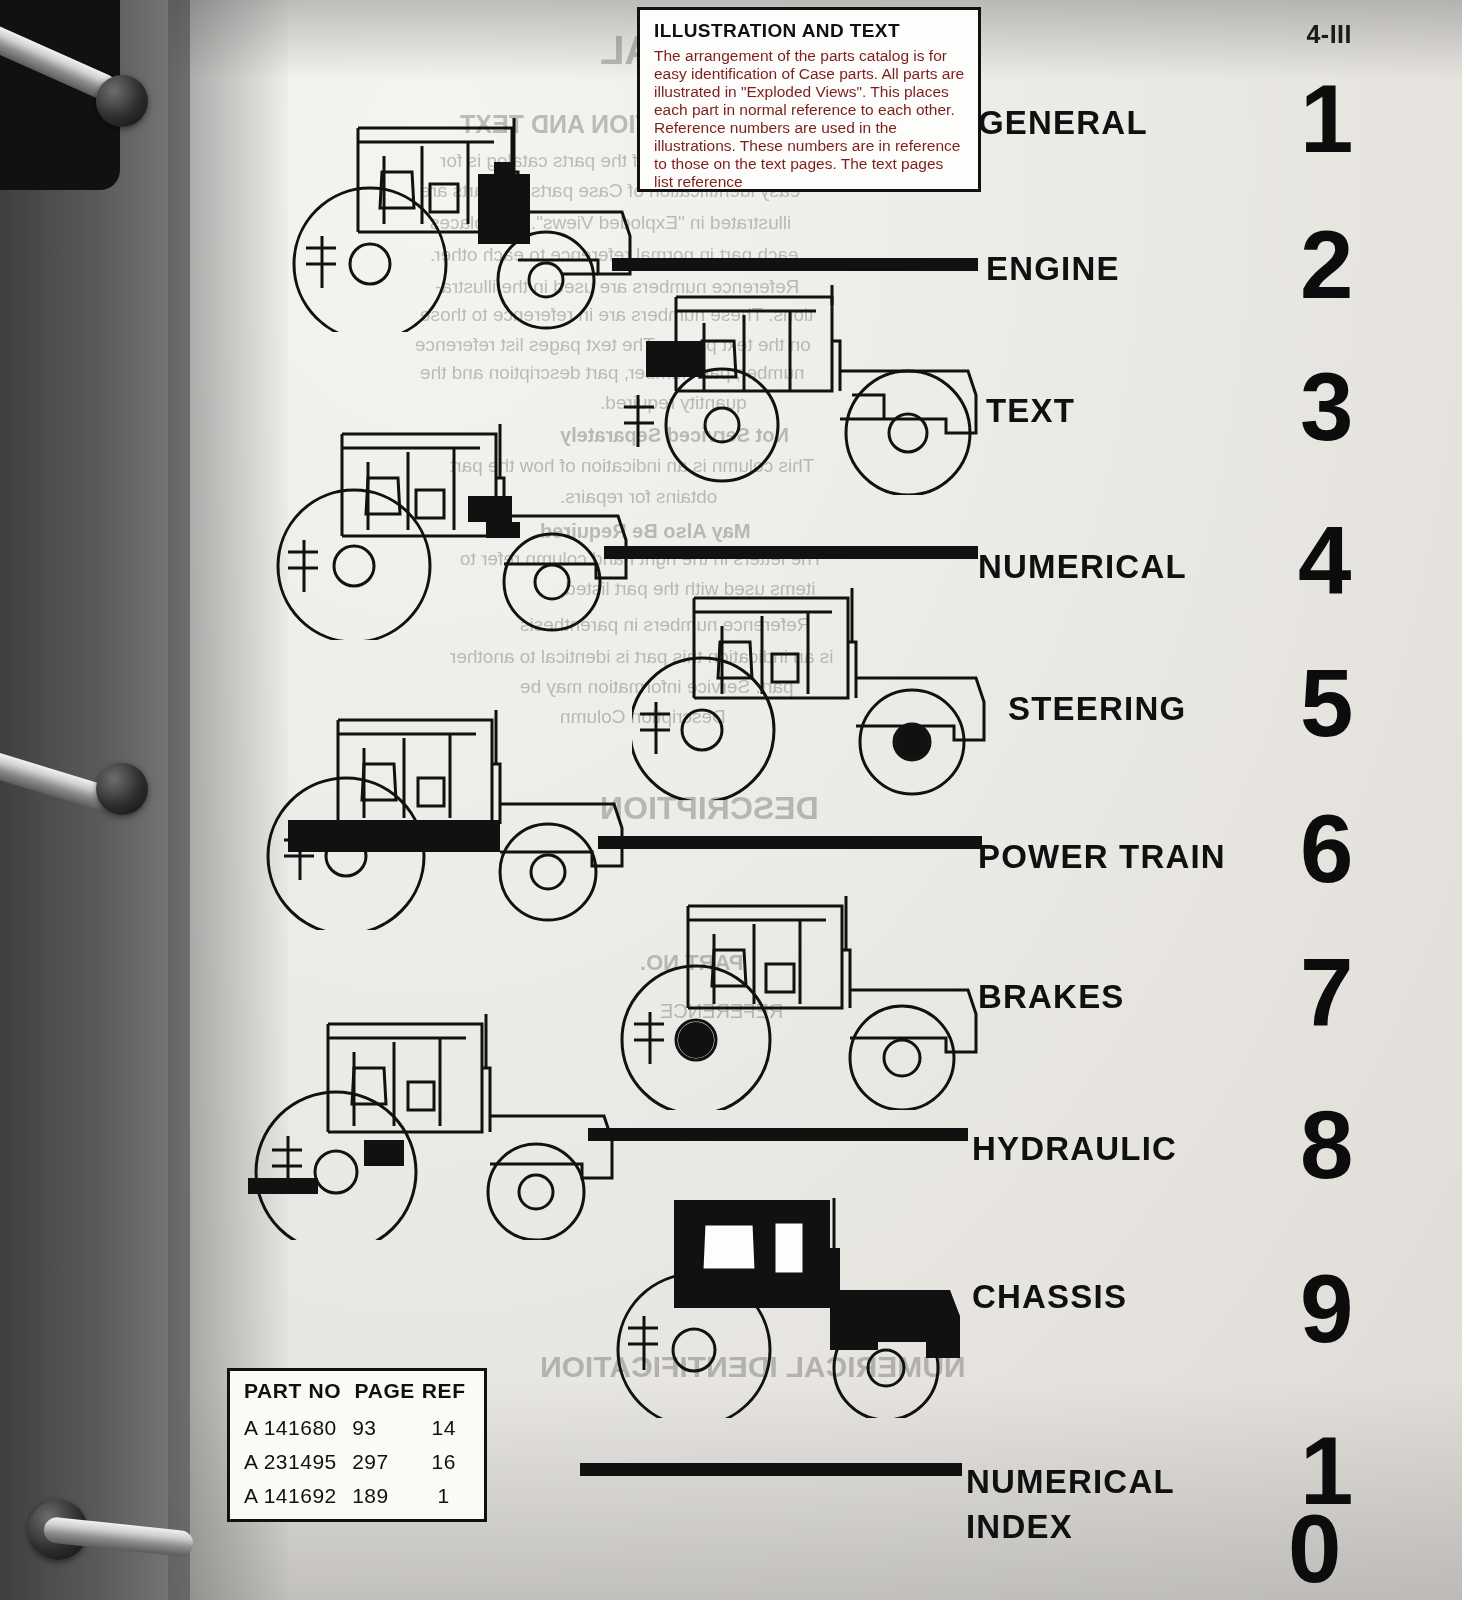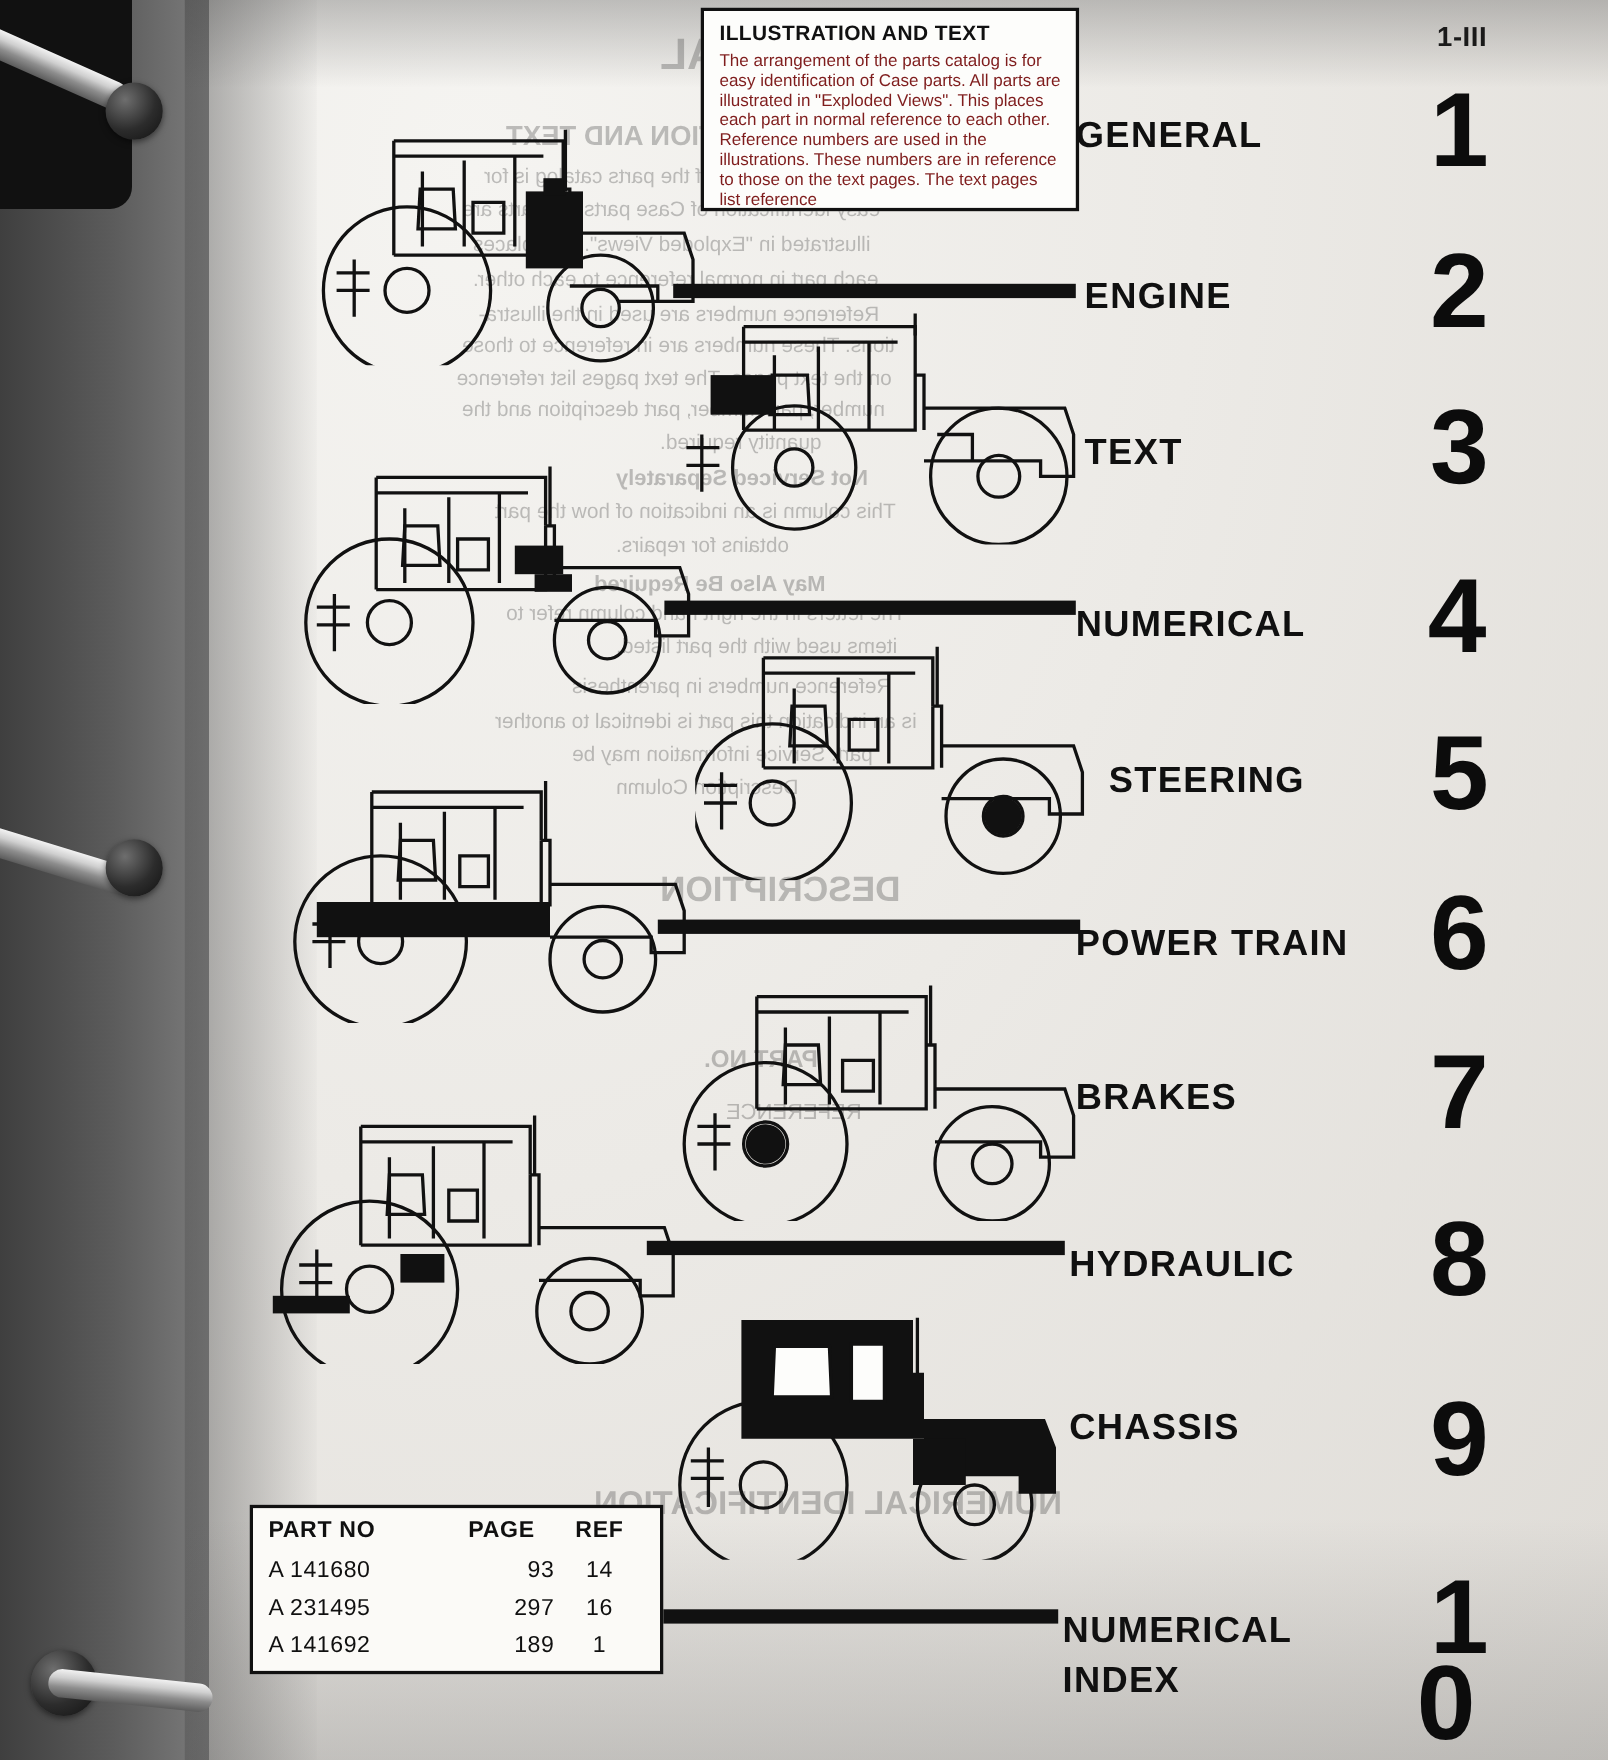--- a/index.html
+++ b/index.html
@@ -157,21 +157,21 @@
     position: absolute;
     height: 13px;
     background: #111;
   }
 
   
   .part-table {
     position: absolute;
     left: 227px;
     top: 1368px;
-    width: 376px;
+    width: 260px;
     border: 3px solid #111;
     background: #fbfaf7;
     box-sizing: border-box;
     padding: 4px 0 6px 0;
   }
   .part-table table {
     border-collapse: collapse;
     width: 100%;
     font-size: 21px;
     color: #101010;
@@ -181,21 +181,21 @@
     text-align: left;
     padding: 4px 2px 8px 14px;
     letter-spacing: 0.6px;
   }
   .part-table th.c2 { padding-left: 0; text-align: center; }
   .part-table th.c3 { padding-left: 0; text-align: center; padding-right: 16px;}
   .part-table td {
     padding: 5px 2px 5px 14px;
     letter-spacing: 0.5px;
   }
-  .part-table td.c2 { padding-left: 0; text-align: right; }
+  .part-table td.c2 { padding-left: 0; text-align: left; }
   .part-table td.c3 { padding-left: 0; text-align: center; padding-right: 16px;}
 
   .tractor {
     position: absolute;
   }
   .tractor svg { display: block; }
 </style>
 </head>
 <body>
 
@@ -236,21 +236,21 @@
       <div class="ghost" style="left: 520px; top: 614px; font-size: 19px;">Reference numbers in parenthesis</div>
       <div class="ghost" style="left: 450px; top: 646px; font-size: 19px;">is an indication this part is identical to another</div>
       <div class="ghost" style="left: 520px; top: 676px; font-size: 19px;">part. Service information may be</div>
       <div class="ghost" style="left: 560px; top: 706px; font-size: 19px;">Description Column</div>
       <div class="ghost ghost-b" style="left: 600px; top: 790px; font-size: 32px;">DESCRIPTION</div>
       <div class="ghost ghost-b" style="left: 640px; top: 950px; font-size: 22px;">PART NO.</div>
       <div class="ghost" style="left: 660px; top: 1000px; font-size: 20px;">REFERENCE</div>
       <div class="ghost ghost-b" style="left: 540px; top: 1350px; font-size: 30px;">NUMERICAL IDENTIFICATION</div>
     </div>
 
-  <div class="page-num">1-III</div>
+  <div class="page-num">4-III</div>
 
   <div class="callout">
     <h2>ILLUSTRATION AND TEXT</h2>
     <p>The arrangement of the parts catalog is for easy identification of Case parts. All parts are illustrated in "Exploded Views". This places each part in normal reference to each other. Reference numbers are used in the illustrations. These numbers are in reference to those on the text pages. The text pages list reference</p>
   </div>
 
   <div class="tractor" style="left:262px; top:112px;">
     <svg width="400" height="220" viewBox="0 0 400 220">
       <g fill="none" stroke="#111" stroke-width="3">
         <circle cx="108" cy="152" r="76"></circle>

